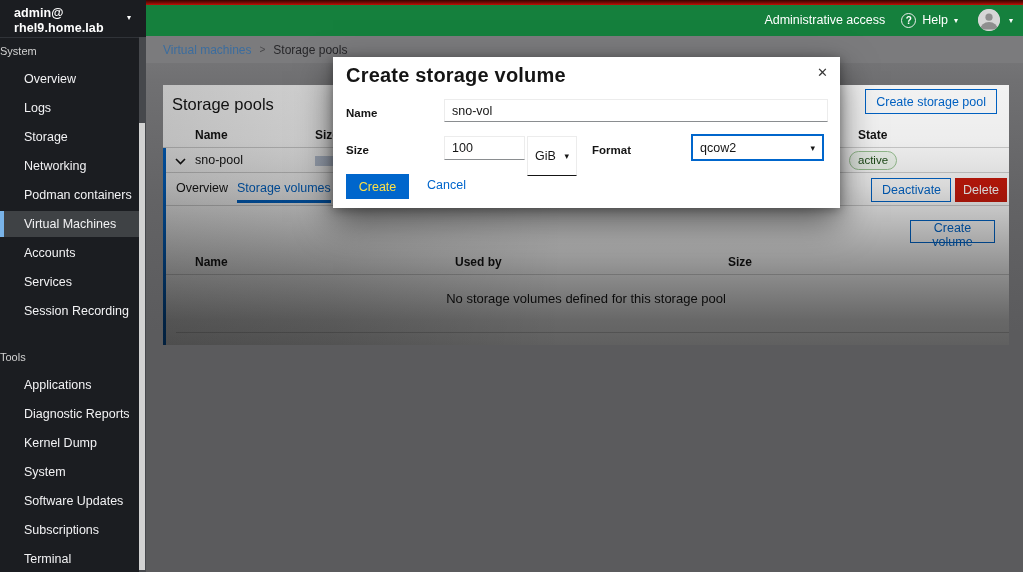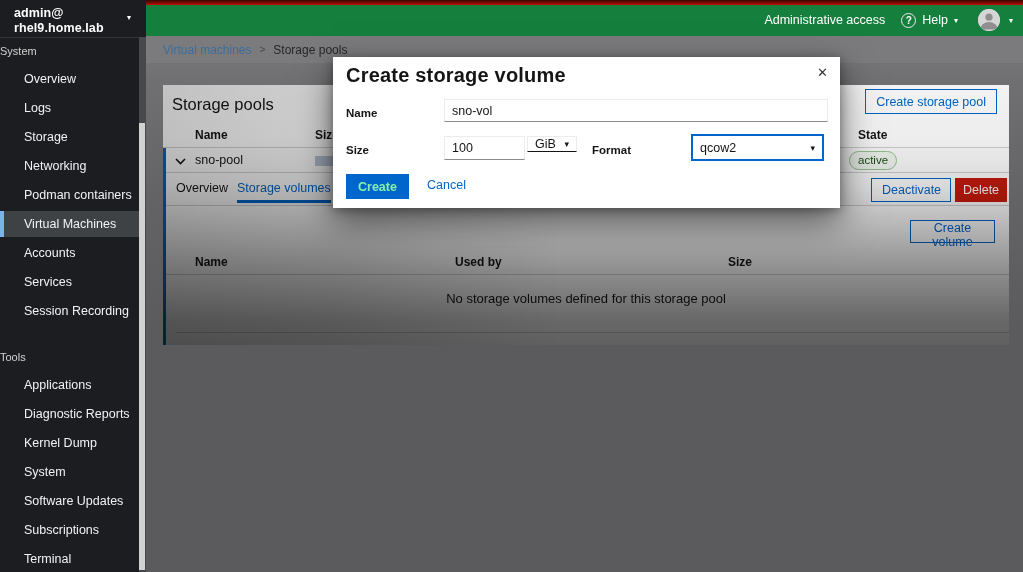--- a/index.html
+++ b/index.html
@@ -89,25 +89,25 @@
   .f-label { position:absolute; font-size:11.5px; font-weight:bold; color:#151515; }
   .lbl-name { left:13px; top:50px; }
   .lbl-size { left:13px; top:87px; }
   .lbl-format { left:259px; top:87px; }
   .inp { position:absolute; border:1px solid #ececec; border-bottom-color:#8a8d90; background:#fff;
     font-size:12.5px; color:#151515; padding:0 7px; font-family:inherit; outline:none; }
   .inp-name { left:111px; top:42px; width:384px; height:23px; }
   .inp-size { left:111px; top:79px; width:81px; height:24px; }
   .sel { position:absolute; background:#fff; display:flex; align-items:center; justify-content:space-between;
     font-size:12.5px; color:#151515; padding:0 7px; cursor:pointer; }
-  .sel-unit { left:194px; top:79px; width:50px; height:16px; border:1px solid #ececec; border-bottom-color:#151515; }
+  .sel-unit { left:194px; top:79px; width:50px; height:40px; border:1px solid #ececec; border-bottom-color:#151515; }
   .sel-format { left:358px; top:77px; width:133px; height:27px; border:2px solid #0066cc;gap:28px; }
   .sel-caret { font-size:9px; color:#151515; }
-  .btn-create { position:absolute; left:13px; top:117px; width:63px; height:25px; background:#0066cc; color:#86efac;
-    border:none; font-size:12.5px; font-family:inherit; cursor:pointer;font-weight:bold; }
+  .btn-create { position:absolute; left:13px; top:117px; width:63px; height:25px; background:#0066cc; color:#fde047;
+    border:none; font-size:12.5px; font-family:inherit; cursor:pointer; }
   .btn-cancel { position:absolute; left:94px; top:121px; background:none; border:none; color:#0066cc;
     font-size:12.5px; font-family:inherit; cursor:pointer; }
 </style>
 </head>
 <body>
 
 <div class="app">
 
   <div class="sidebar">
     <div class="user-block">

